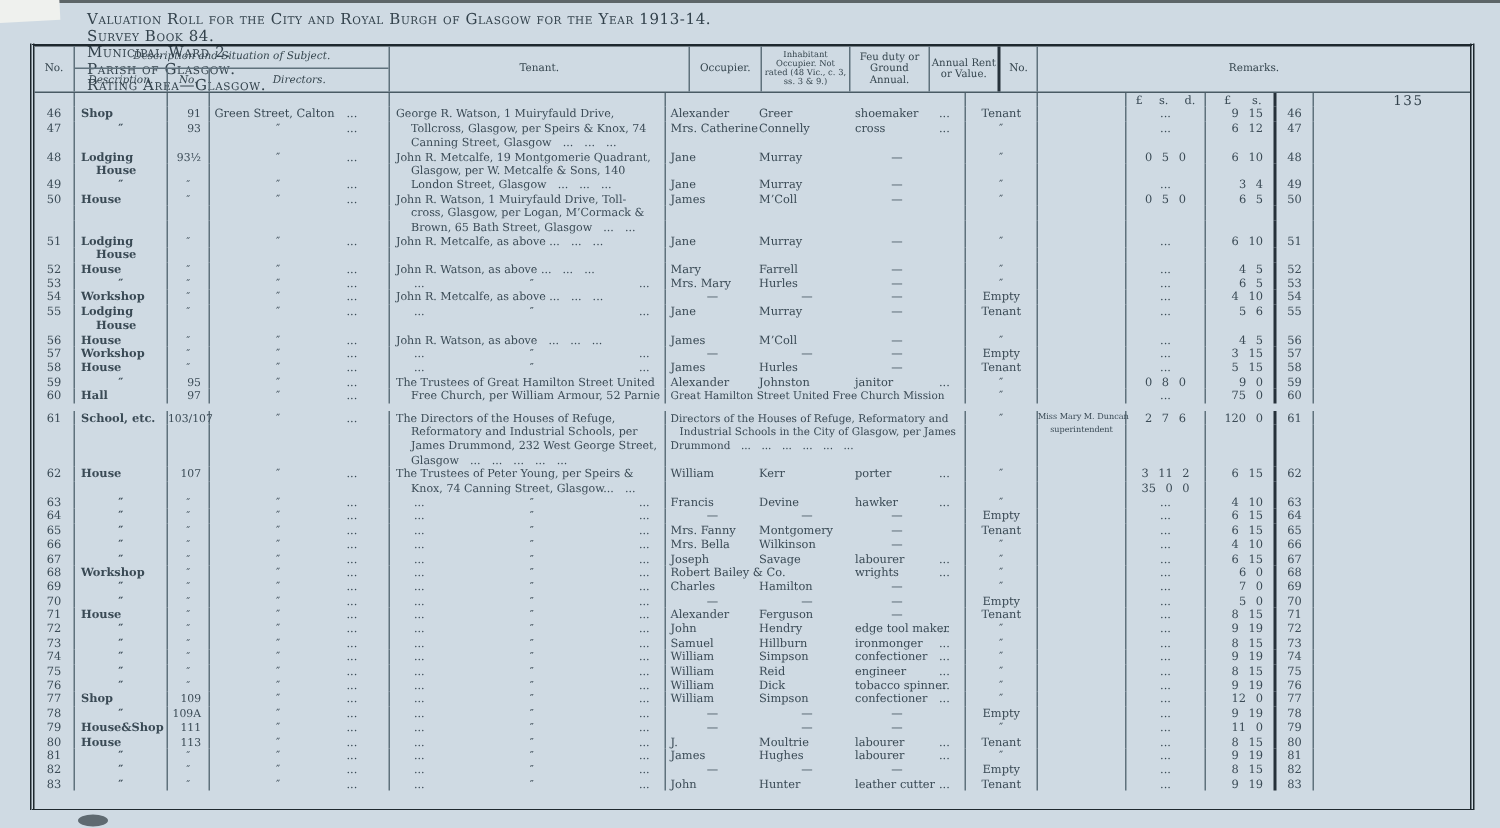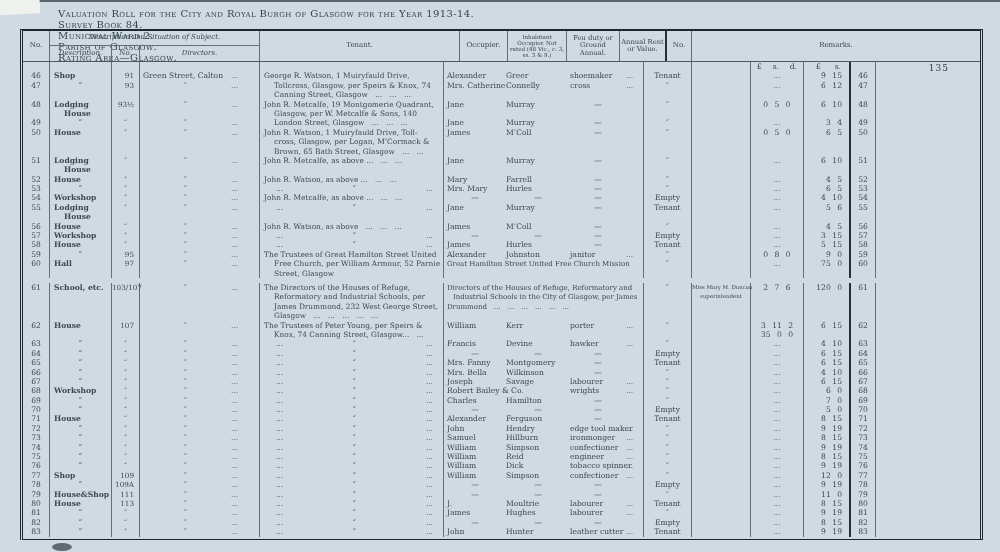--- a/index.html
+++ b/index.html
@@ -495,34 +495,20 @@
         </div>
         <div class="cell c-p ind">Free Church, per William Armour, 52 Parnie</div>
         <div class="cell c-t"><span class="tf">Great Hamilton Street United Free Church Mission</span></div>
         <div class="cell c-oc">″</div>
         <div class="cell c-ih"></div>
         <div class="cell c-f">...</div>
         <div class="cell c-r">75 0</div>
         <div class="cell c-n2">60</div>
         <div class="cell c-rem"></div>
       </div>
-      <div class="trow">
-        <div class="cell c-n"></div>
-        <div class="cell c-d"></div>
-        <div class="cell c-sn"></div>
-        <div class="cell c-sit"></div>
-        <div class="cell c-p ind">Street, Glasgow</div>
-        <div class="cell c-t"></div>
-        <div class="cell c-oc"></div>
-        <div class="cell c-ih"></div>
-        <div class="cell c-f"></div>
-        <div class="cell c-r"></div>
-        <div class="cell c-n2"></div>
-        <div class="cell c-rem"></div>
-      </div>
       <div class="trow" style="margin-top: 5px;">
         <div class="cell c-n">61</div>
         <div class="cell c-d">School, etc.</div>
         <div class="cell c-sn">103/107</div>
         <div class="cell c-sit">
           <span class="sit-t cen">″</span>
           <span class="sit-d">...</span>
         </div>
         <div class="cell c-p">The Directors of the Houses of Refuge,</div>
         <div class="cell c-t"><span class="tf">Directors of the Houses of Refuge, Reformatory and</span></div>

